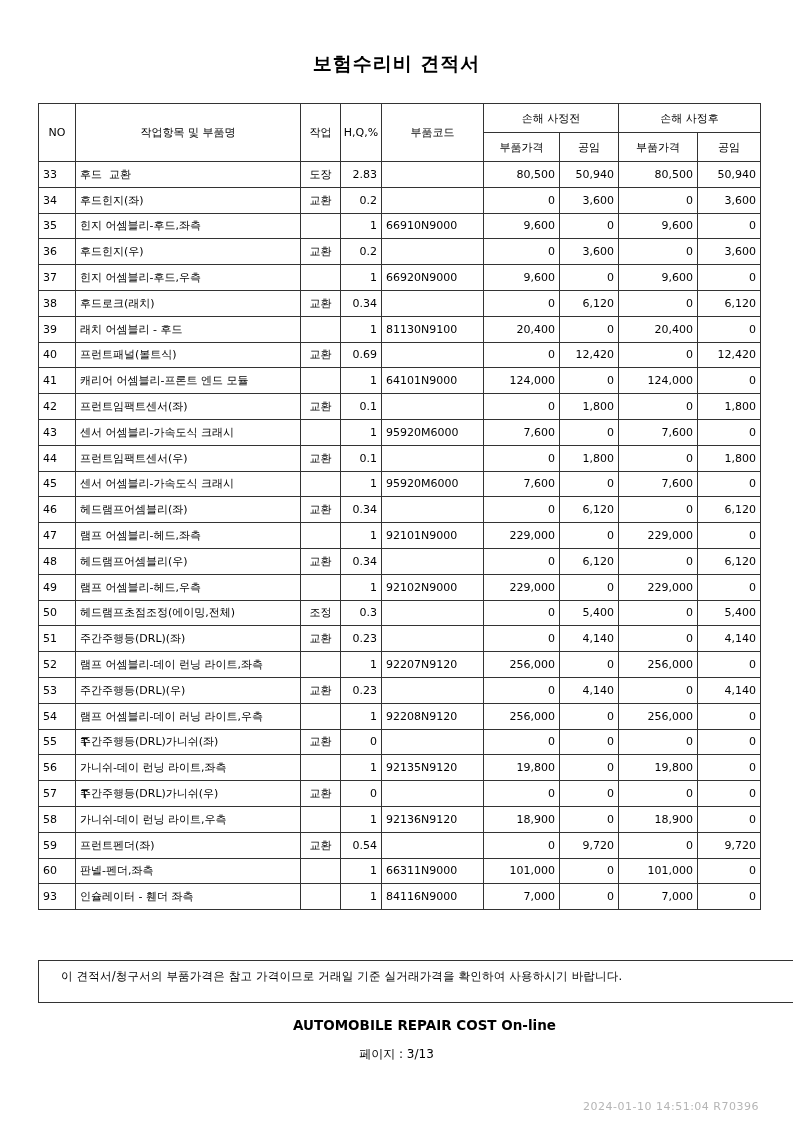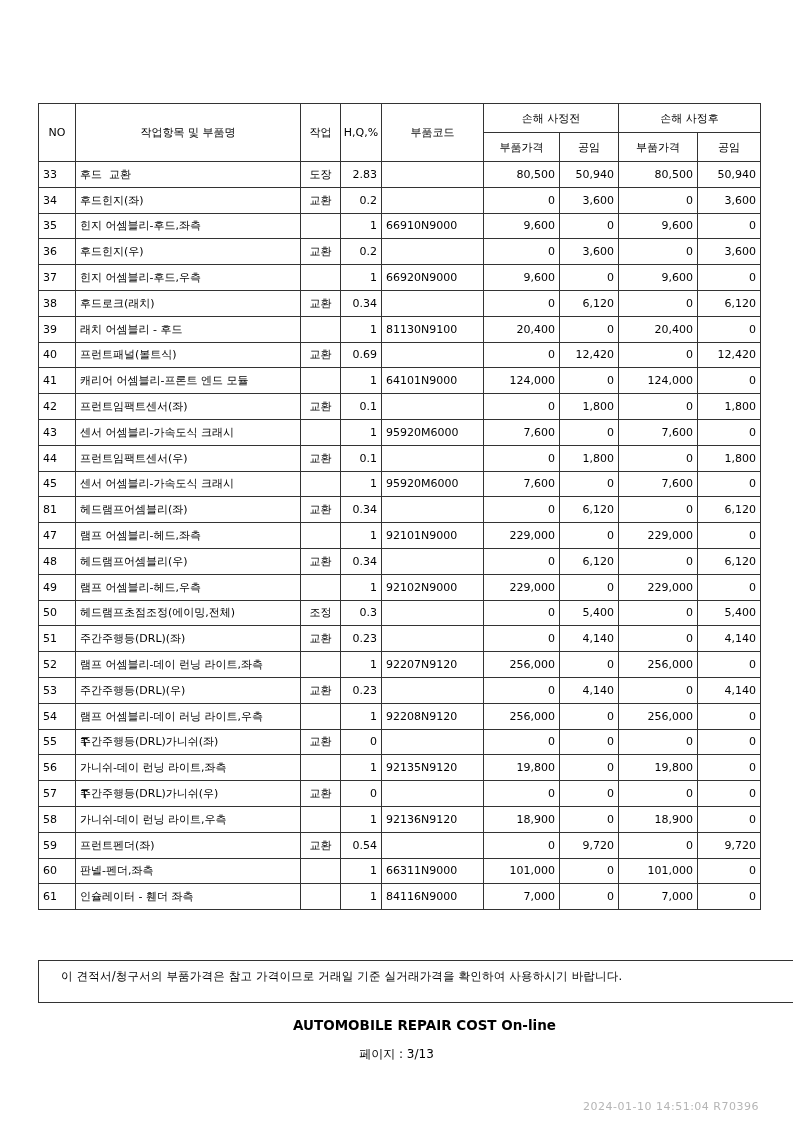--- a/index.html
+++ b/index.html
@@ -45,20 +45,21 @@
   .timestamp {
     position:absolute; top:1100px; right:34px; text-align:left;
     font-size:11px; color:#b5b5b5; letter-spacing:0.5px;
   }
 </style>
 </head>
 <body>
 
 <div class="page">
 
+  <h1 class="title">보험수리비 견적서</h1>
 
   <table class="estimate">
     <colgroup>
       <col style="width:37px">
         <col style="width:225px">
         <col style="width:40px">
       <col style="width:41px">
         <col style="width:102px">
         <col style="width:76px">
       <col style="width:59px">
@@ -220,21 +221,21 @@
           <td class="c-name"><span>센서 어셈블리-가속도식 크래시</span></td>
           <td class="c-work"></td>
           <td class="c-hq">1</td>
           <td class="c-code">95920M6000</td>
           <td class="c-num">7,600</td>
           <td class="c-num">0</td>
           <td class="c-num">7,600</td>
           <td class="c-num">0</td>
         </tr>
         <tr>
-          <td class="c-no">81</td>
+          <td class="c-no">46</td>
           <td class="c-name"><span>헤드램프어셈블리(좌)</span></td>
           <td class="c-work">교환</td>
           <td class="c-hq">0.34</td>
           <td class="c-code"></td>
           <td class="c-num">0</td>
           <td class="c-num">6,120</td>
           <td class="c-num">0</td>
           <td class="c-num">6,120</td>
         </tr>
         <tr>
@@ -385,21 +386,21 @@
           <td class="c-name"><span>판넬-펜더,좌측</span></td>
           <td class="c-work"></td>
           <td class="c-hq">1</td>
           <td class="c-code">66311N9000</td>
           <td class="c-num">101,000</td>
           <td class="c-num">0</td>
           <td class="c-num">101,000</td>
           <td class="c-num">0</td>
         </tr>
         <tr>
-          <td class="c-no">61</td>
+          <td class="c-no">93</td>
           <td class="c-name"><span>인슐레이터 - 휀더 좌측</span></td>
           <td class="c-work"></td>
           <td class="c-hq">1</td>
           <td class="c-code">84116N9000</td>
           <td class="c-num">7,000</td>
           <td class="c-num">0</td>
           <td class="c-num">7,000</td>
           <td class="c-num">0</td>
         </tr>
       </tbody>

